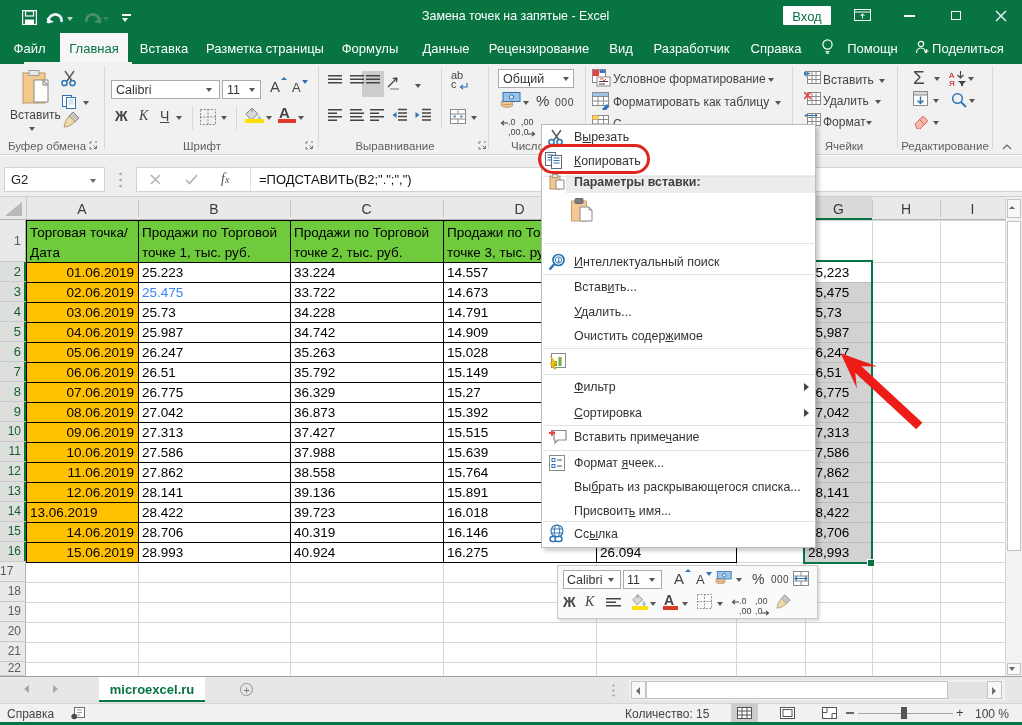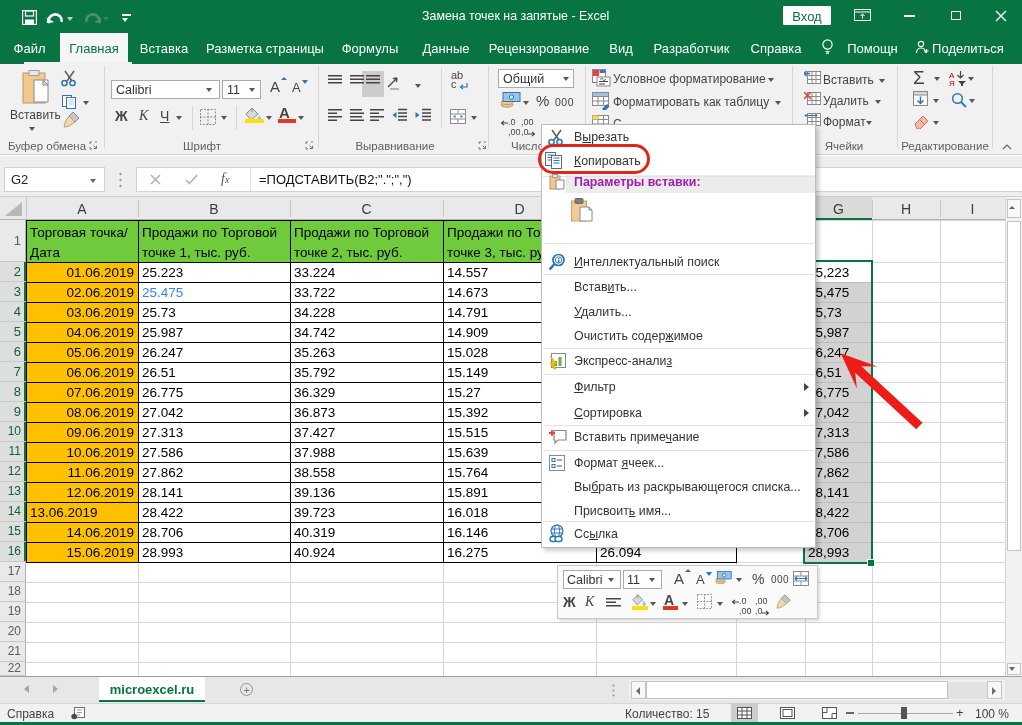--- a/index.html
+++ b/index.html
@@ -399,21 +399,21 @@
 <div class="tx" style="left:0;top:504.0px;width:21px;text-align:right;color:#155c39;font-size:12px">14</div>
 <div class="abs" style="left:0;top:522px;width:26px;height:20px;background:#dcdfdc"></div>
 <div class="abs" style="left:24px;top:522px;width:2px;height:20px;background:#077442"></div>
 <div class="abs" style="left:0;top:541px;width:26px;height:1px;background:#c8c8c8"></div>
 <div class="tx" style="left:0;top:524.0px;width:21px;text-align:right;color:#155c39;font-size:12px">15</div>
 <div class="abs" style="left:0;top:542px;width:26px;height:20px;background:#dcdfdc"></div>
 <div class="abs" style="left:24px;top:542px;width:2px;height:20px;background:#077442"></div>
 <div class="abs" style="left:0;top:561px;width:26px;height:1px;background:#c8c8c8"></div>
 <div class="tx" style="left:0;top:544.0px;width:21px;text-align:right;color:#155c39;font-size:12px">16</div>
 <div class="abs" style="left:0;top:581px;width:26px;height:1px;background:#c8c8c8"></div>
-<div class="tx" style="left:0;top:564.0px;width:21px;text-align:right;color:#5c5c5c;font-size:12px">17</div>
+<div class="tx" style="left:0;top:564.0px;width:21px;color:#5c5c5c;font-size:12px">17</div>
 <div class="abs" style="left:0;top:601px;width:26px;height:1px;background:#c8c8c8"></div>
 <div class="tx" style="left:0;top:584.0px;width:21px;text-align:right;color:#5c5c5c;font-size:12px">18</div>
 <div class="abs" style="left:0;top:621px;width:26px;height:1px;background:#c8c8c8"></div>
 <div class="tx" style="left:0;top:604.0px;width:21px;text-align:right;color:#5c5c5c;font-size:12px">19</div>
 <div class="abs" style="left:0;top:641px;width:26px;height:1px;background:#c8c8c8"></div>
 <div class="tx" style="left:0;top:624.0px;width:21px;text-align:right;color:#5c5c5c;font-size:12px">20</div>
 <div class="abs" style="left:0;top:661px;width:26px;height:1px;background:#c8c8c8"></div>
 <div class="tx" style="left:0;top:644.0px;width:21px;text-align:right;color:#5c5c5c;font-size:12px">21</div>
 <div class="abs" style="left:0;top:675px;width:26px;height:1px;background:#c8c8c8"></div>
 <div class="tx" style="left:0;top:661.0px;width:21px;text-align:right;color:#5c5c5c;font-size:12px">22</div>
@@ -629,26 +629,25 @@
 <div class="abs" style="left:1005px;top:197px;width:17px;height:479px;background:#f2f2f2;border-left:1px solid #d6d6d6"></div>
 <div class="abs" style="left:1007px;top:199px;width:14px;height:19px;background:#f8f8f8;border:1px solid #c3c3c3"></div>
 <div class="abs" style="left:1009px;top:206.0px;width:0;height:0;border-left:3.0px solid transparent;border-right:3.0px solid transparent;border-bottom:3.5px solid #666"></div>
 <div class="abs" style="left:1007px;top:221px;width:14px;height:330px;background:#ffffff;border:1px solid #c3c3c3"></div>
 <div class="abs" style="left:1007px;top:663px;width:14px;height:12px;background:#f8f8f8;border:1px solid #c3c3c3"></div>
 <div class="abs" style="left:1009px;top:667.0px;width:0;height:0;border-left:3.5px solid transparent;border-right:3.5px solid transparent;border-top:4px solid #666"></div>
 <div class="abs" style="left:541px;top:124px;width:275px;height:424px;background:#fff;border:1px solid #bcbcbc;box-shadow:3px 3px 4px rgba(0,0,0,0.2)"></div>
 <div class="abs" style="left:566px;top:175px;width:249px;height:18px;background:#ececec"></div>
 <div class="tx" style="left:574px;top:130px;color:#333;font-size:12.4px;width:240px;overflow:hidden">В<u>ы</u>резать</div>
 <div class="tx" style="left:574px;top:154px;color:#333;font-size:12.4px;width:240px;overflow:hidden"><u>К</u>опировать</div>
-<div class="tx" style="left:574px;top:175px;color:#a21caf;font-size:12.4px;width:240px;overflow:hidden"><b>Параметры вставки:</b></div>
+<div class="tx" style="left:574px;top:175px;color:#404040;font-size:12.4px;width:240px;overflow:hidden"><b>Параметры вставки:</b></div>
 <div class="tx" style="left:574px;top:255px;color:#333;font-size:12.4px;width:240px;overflow:hidden"><u>И</u>нтеллектуальный поиск</div>
 <div class="tx" style="left:574px;top:280px;color:#333;font-size:12.4px;width:240px;overflow:hidden">Встав<u>и</u>ть...</div>
 <div class="tx" style="left:574px;top:305px;color:#333;font-size:12.4px;width:240px;overflow:hidden"><u>У</u>далить...</div>
 <div class="tx" style="left:574px;top:329px;color:#333;font-size:12.4px;width:240px;overflow:hidden">Очистить содер<u>ж</u>имое</div>
-<div class="tx" style="left:574px;top:354px;color:#333;font-size:12.4px;width:240px;overflow:hidden">Экспресс-анали<u>з</u></div>
 <div class="tx" style="left:574px;top:380px;color:#333;font-size:12.4px;width:240px;overflow:hidden"><u>Ф</u>ильтр</div>
 <div class="abs" style="left:804px;top:383px;width:0;height:0;border-top:4.5px solid transparent;border-bottom:4.5px solid transparent;border-left:5px solid #444"></div>
 <div class="tx" style="left:574px;top:406px;color:#333;font-size:12.4px;width:240px;overflow:hidden"><u>С</u>ортировка</div>
 <div class="abs" style="left:804px;top:409px;width:0;height:0;border-top:4.5px solid transparent;border-bottom:4.5px solid transparent;border-left:5px solid #444"></div>
 <div class="tx" style="left:574px;top:430px;color:#333;font-size:12.4px;width:240px;overflow:hidden">Вставить приме<u>ч</u>ание</div>
 <div class="tx" style="left:574px;top:456px;color:#333;font-size:12.4px;width:240px;overflow:hidden">Формат <u>я</u>чеек...</div>
 <div class="tx" style="left:574px;top:480px;color:#333;font-size:12.4px;width:240px;overflow:hidden">Вы<u>б</u>рать из раскрывающегося списка...</div>
 <div class="tx" style="left:574px;top:504px;color:#333;font-size:12.4px;width:240px;overflow:hidden">Присвоит<u>ь</u> имя...</div>
 <div class="tx" style="left:574px;top:527px;color:#333;font-size:12.4px;width:240px;overflow:hidden">Сс<u>ы</u>лка</div>
 <div class="abs" style="left:543px;top:176px;width:271px;height:1px;background:#e3e3e3"></div>

